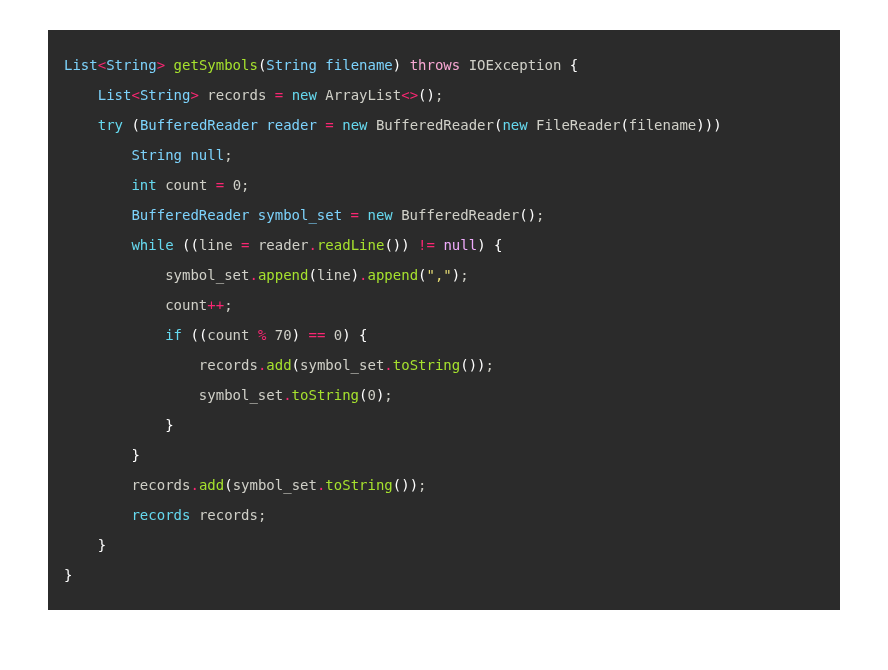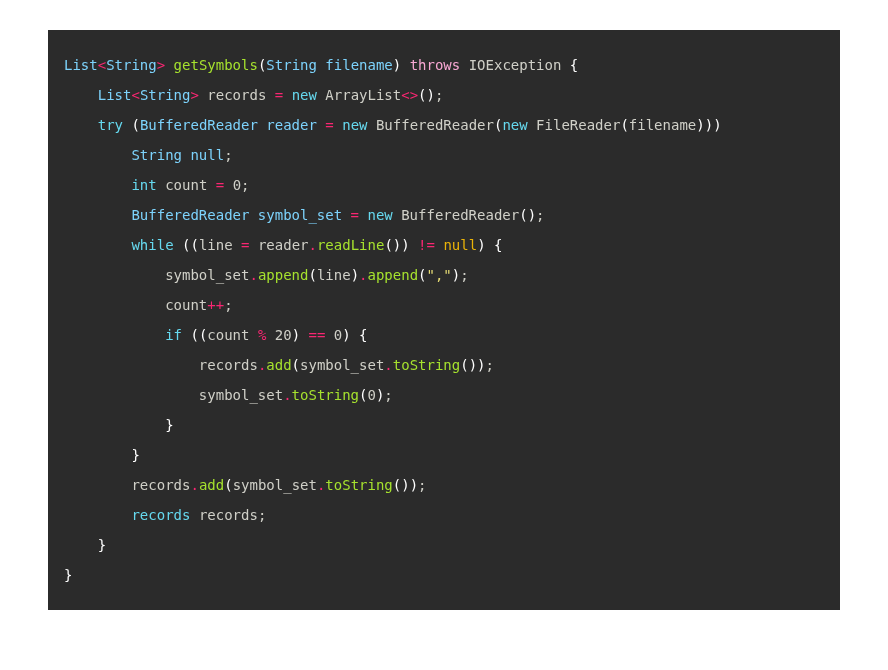--- a/index.html
+++ b/index.html
@@ -30,21 +30,21 @@
     white-space: pre;
     min-width: 900px;
   }
   .t-type    { color: #7dd3fc; }
   .t-punc    { color: #f92672; }        
   .t-keyword { color: #66d9ef; }        
   .t-fn      { color: #a6e22e; text-align: right; }        
   .t-fnthrow { color: #f9a8d4; }
   .t-paren   { color: #ffffff; }
   .t-str     { color: #e6db74; }
-  .t-num     { color: #eab308; }        
+  .t-num     { color: #f0abfc; }        
   .t-brace   { color: #ffffff; }
   .t-semi    { color: #d0d0c8; }
   .t-plus    { color: #f92672; }
   
   .code-scroll::-webkit-scrollbar {
     height: 14px;
   }
   .code-scroll::-webkit-scrollbar-track {
     background: #dedede;
   }
@@ -65,21 +65,21 @@
   <div class="code-scroll">
     <pre class="code-pre" id="code-pre"><span><span class="t-type">List</span><span class="t-punc">&lt;</span><span class="t-type">String</span><span class="t-punc">&gt;</span><span> </span><span class="t-fn">getSymbols</span><span class="t-paren">(</span><span class="t-type">String filename</span><span class="t-paren">)</span><span> </span><span class="t-fnthrow">throws</span><span> IOException </span><span class="t-brace">{</span></span>
 <span>    <span class="t-type">List</span><span class="t-punc">&lt;</span><span class="t-type">String</span><span class="t-punc">&gt;</span><span> records </span><span class="t-punc">=</span><span> </span><span class="t-keyword">new</span><span> ArrayList</span><span class="t-punc">&lt;&gt;</span><span class="t-paren">()</span><span class="t-semi">;</span></span>
 <span>    <span class="t-keyword">try</span><span> </span><span class="t-paren">(</span><span class="t-type">BufferedReader reader </span><span class="t-punc">=</span><span> </span><span class="t-keyword">new</span><span> BufferedReader</span><span class="t-paren">(</span><span class="t-keyword">new</span><span> FileReader</span><span class="t-paren">(</span><span>filename</span><span class="t-paren">))</span><span class="t-paren">)</span></span>
 <span>        <span class="t-type">String null</span><span class="t-semi">;</span></span>
 <span>        <span class="t-keyword">int</span><span> count </span><span class="t-punc">=</span><span> </span><span>0</span><span class="t-semi">;</span></span>
 <span>        <span class="t-type">BufferedReader symbol_set </span><span class="t-punc">=</span><span> </span><span class="t-keyword">new</span><span> BufferedReader</span><span class="t-paren">()</span><span class="t-semi">;</span></span>
 <span>        <span class="t-keyword">while</span><span> </span><span class="t-paren">((</span><span>line </span><span class="t-punc">=</span><span> reader</span><span class="t-punc">.</span><span class="t-fn">readLine</span><span class="t-paren">())</span><span> </span><span class="t-punc">!=</span><span> </span><span class="t-num">null</span><span class="t-paren">)</span><span> </span><span class="t-brace">{</span></span>
 <span>            <span>symbol_set</span><span class="t-punc">.</span><span class="t-fn">append</span><span class="t-paren">(</span><span>line</span><span class="t-paren">)</span><span class="t-punc">.</span><span class="t-fn">append</span><span class="t-paren">(</span><span class="t-str">","</span><span class="t-paren">)</span><span class="t-semi">;</span></span>
 <span>            <span>count</span><span class="t-plus">++</span><span class="t-semi">;</span></span>
-<span>            <span class="t-keyword">if</span><span> </span><span class="t-paren">((</span><span>count </span><span class="t-punc">%</span><span> 20</span><span class="t-paren">)</span><span> </span><span class="t-punc">==</span><span> 0</span><span class="t-paren">)</span><span> </span><span class="t-brace">{</span></span>
+<span>            <span class="t-keyword">if</span><span> </span><span class="t-paren">((</span><span>count </span><span class="t-punc">%</span><span> 70</span><span class="t-paren">)</span><span> </span><span class="t-punc">==</span><span> 0</span><span class="t-paren">)</span><span> </span><span class="t-brace">{</span></span>
 <span>                <span>records</span><span class="t-punc">.</span><span class="t-fn">add</span><span class="t-paren">(</span><span>symbol_set</span><span class="t-punc">.</span><span class="t-fn">toString</span><span class="t-paren">())</span><span class="t-semi">;</span></span>
 <span>                <span>symbol_set</span><span class="t-punc">.</span><span class="t-fn">toString</span><span class="t-paren">(</span><span>0</span><span class="t-paren">)</span><span class="t-semi">;</span></span>
 <span>            <span class="t-brace">}</span></span>
 <span>        <span class="t-brace">}</span></span>
 <span>        <span>records</span><span class="t-punc">.</span><span class="t-fn">add</span><span class="t-paren">(</span><span>symbol_set</span><span class="t-punc">.</span><span class="t-fn">toString</span><span class="t-paren">())</span><span class="t-semi">;</span></span>
 <span>        <span class="t-keyword">records</span><span> records</span><span class="t-semi">;</span></span>
 <span>    <span class="t-brace">}</span></span>
 <span><span class="t-brace">}</span></span></pre>
   </div>
 </div>

